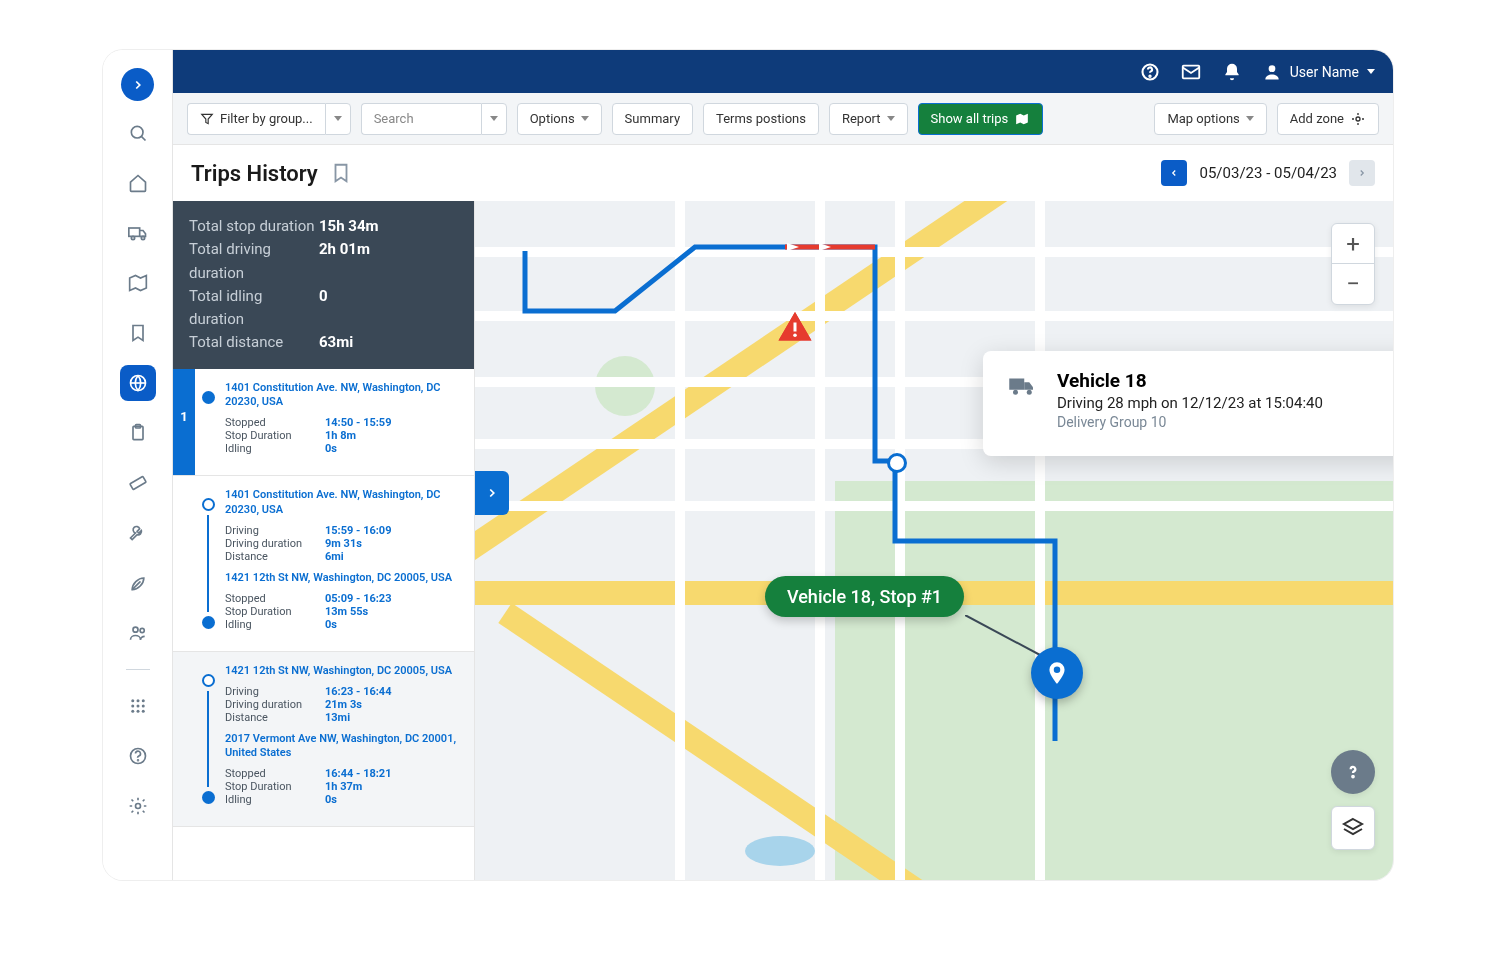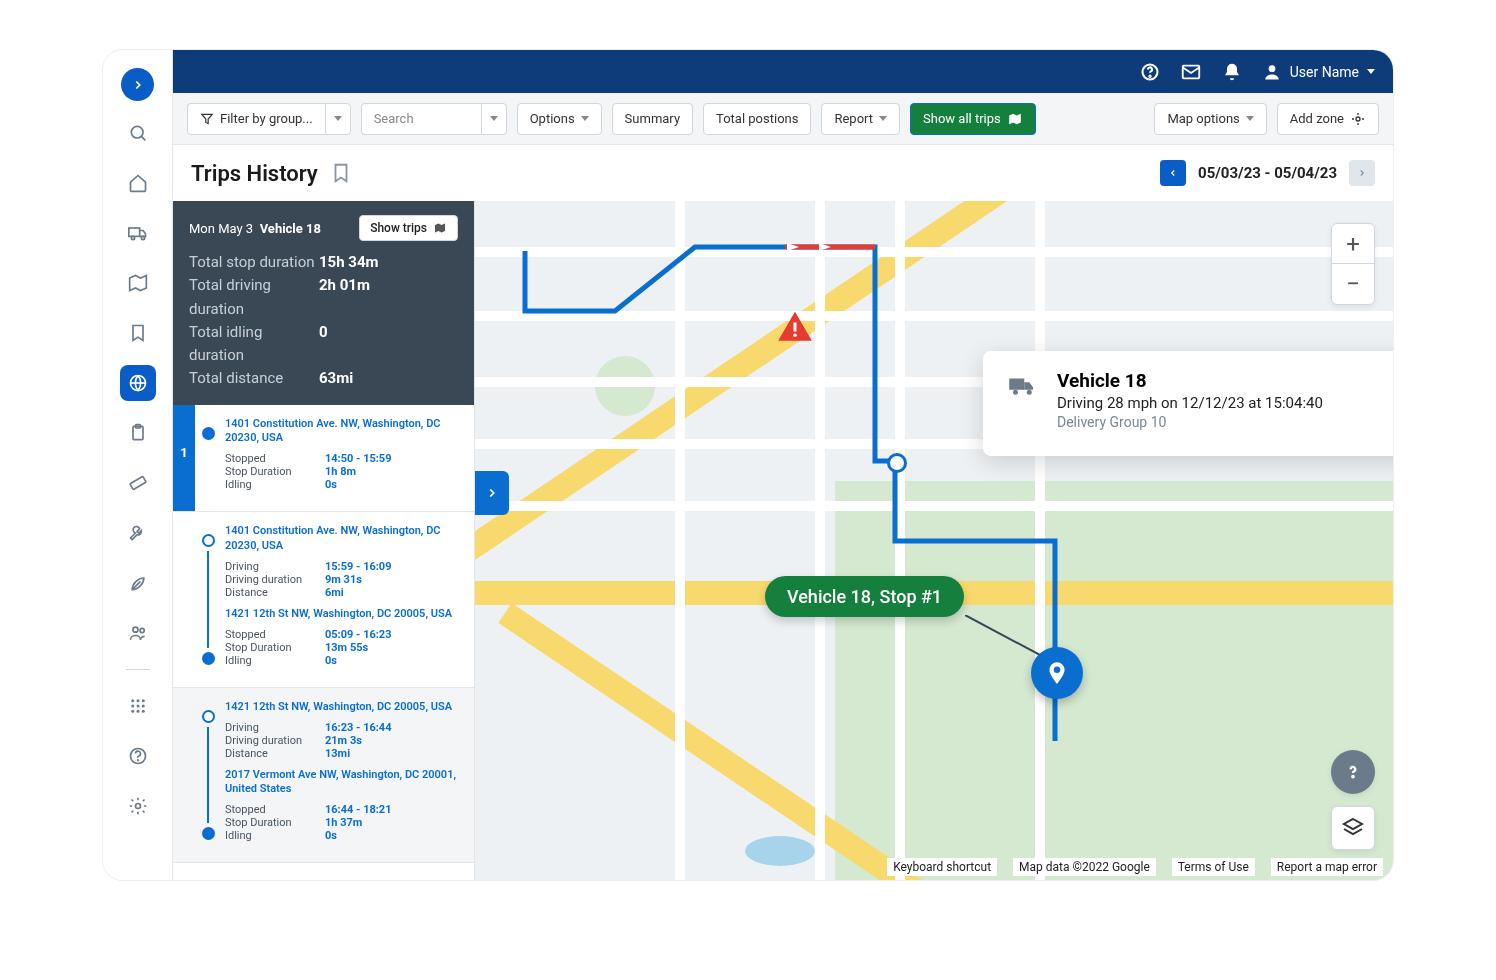--- a/index.html
+++ b/index.html
@@ -21,21 +21,21 @@
 .btn-split .btn:first-child{border-radius:4px 0 0 4px;border-right:0}
 .btn-split .btn:last-child{border-radius:0 4px 4px 0;padding:0 8px}
 .caret{width:0;height:0;border-left:4px solid transparent;border-right:4px solid transparent;border-top:5px solid #888}
 .toolbar .spacer{flex:1}
 .page-header{height:56px;display:flex;align-items:center;padding:0 18px;gap:12px}
 .page-header h1{font-size:22px;font-weight:600;color:#1a1a1a}
 .date-nav{margin-left:auto;display:flex;align-items:center;gap:12px}
 .date-nav .arrow{width:26px;height:26px;border-radius:4px;display:flex;align-items:center;justify-content:center;cursor:pointer}
 .date-nav .arrow.blue{background:#0a5cc7;color:#fff}
 .date-nav .arrow.grey{background:#e1e6eb;color:#8896a5}
-.date-nav .range{font-size:15px;color:#222;font-weight:700}
+.date-nav .range{font-size:15px;color:#222;font-weight:400}
 .body{flex:1;display:flex;position:relative;overflow:hidden}
 .panel{width:302px;background:#fff;display:flex;flex-direction:column;border-right:1px solid #e5e5e5;overflow-y:auto}
 .panel-header{background:#3a4856;color:#fff;padding:14px 16px;position:relative}
 .panel-header .ph-top{display:flex;align-items:center;justify-content:space-between;margin-bottom:10px}
 .panel-header .ph-date{font-size:13px}
 .panel-header .ph-date b{font-weight:700}
 .panel-header .show-trips{background:#fff;color:#222;border:1px solid #d0d7de;border-radius:4px;padding:5px 10px;font-size:12px;font-weight:500;display:flex;align-items:center;gap:6px;cursor:pointer}
 .stats{font-size:15px;line-height:1.55}
 .stats .row{display:flex}
 .stats .label{width:130px;color:#c7cfd7}
@@ -245,21 +245,21 @@
           </div>
       </div>
       <div class="btn">
           <span>Options</span>
           <div class="caret"></div>
         </div>
       <div class="btn">
           <span>Summary</span>
         </div>
       <div class="btn">
-          <span>Total postions</span>
+          <span>Terms postions</span>
         </div>
       <div class="btn">
           <span>Report</span>
           <div class="caret"></div>
         </div>
       <div class="btn primary">
           <span>Show all trips</span>
           <svg width="16" height="14" viewBox="0 0 24 24" fill="currentColor">
             <polygon points="2 6 9 3 15 6 22 3 22 18 15 21 9 18 2 21"></polygon>
           </svg>
@@ -295,29 +295,20 @@
               <polyline points="9 18 15 12 9 6"></polyline>
             </svg>
           </div>
       </div>
     </div>
 
     <div class="body">
 
       <div class="panel">
         <div class="panel-header">
-          <div class="ph-top">
-            <div class="ph-date"><span>Mon May 3</span>&nbsp;&nbsp;<b>Vehicle 18</b></div>
-            <div class="show-trips">
-                <span>Show trips</span>
-                <svg width="14" height="12" viewBox="0 0 24 24" fill="#555">
-                  <polygon points="2 6 9 3 15 6 22 3 22 18 15 21 9 18 2 21"></polygon>
-                </svg>
-              </div>
-          </div>
           <div class="stats">
             <div class="row">
                 <div class="label">Total stop duration</div>
                 <div class="val">15h 34m</div>
               </div>
             <div class="row">
                 <div class="label">Total driving duration</div>
                 <div class="val">2h 01m</div>
               </div>
             <div class="row">
@@ -527,22 +518,16 @@
               <circle cx="12" cy="17" r=".8" fill="#fff"></circle>
             </svg>
           </div>
         <div class="map-ctrl layers-btn">
             <svg width="24" height="24" viewBox="0 0 24 24" fill="none" stroke="#333" stroke-width="2">
               <polygon points="12 3 21 8 12 13 3 8"></polygon>
               <polyline points="3 13 12 18 21 13"></polyline>
             </svg>
           </div>
 
-        <div class="attribution">
-          <span>Keyboard shortcut</span>
-          <span>Map data ©2022 Google</span>
-          <span>Terms of Use</span>
-          <span>Report a map error</span>
-        </div>
       </div>
     </div>
   </div>
 </div>
 
 </body></html>

